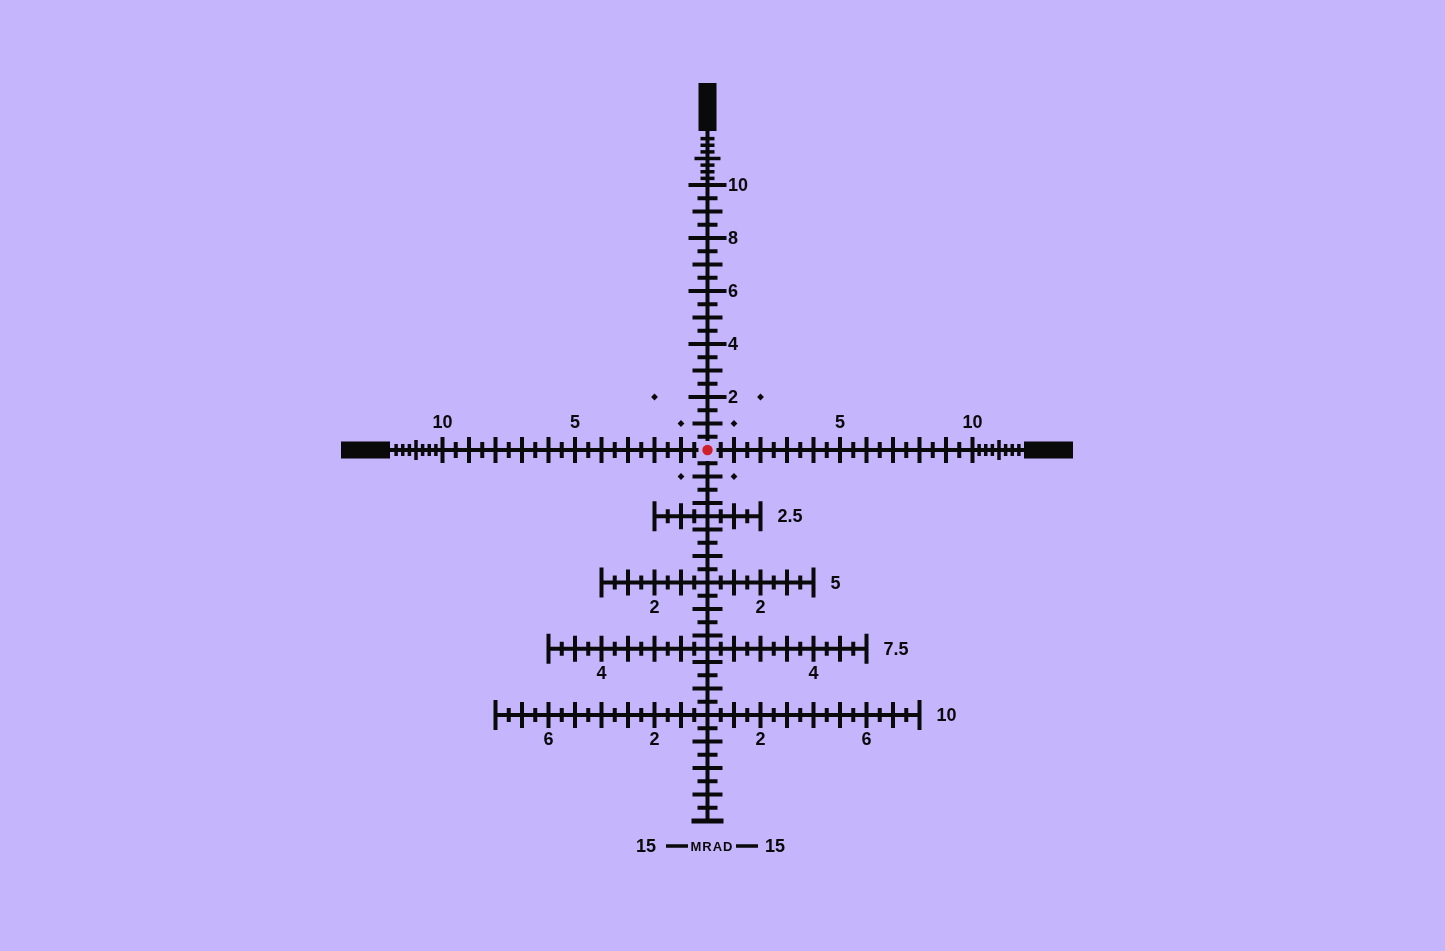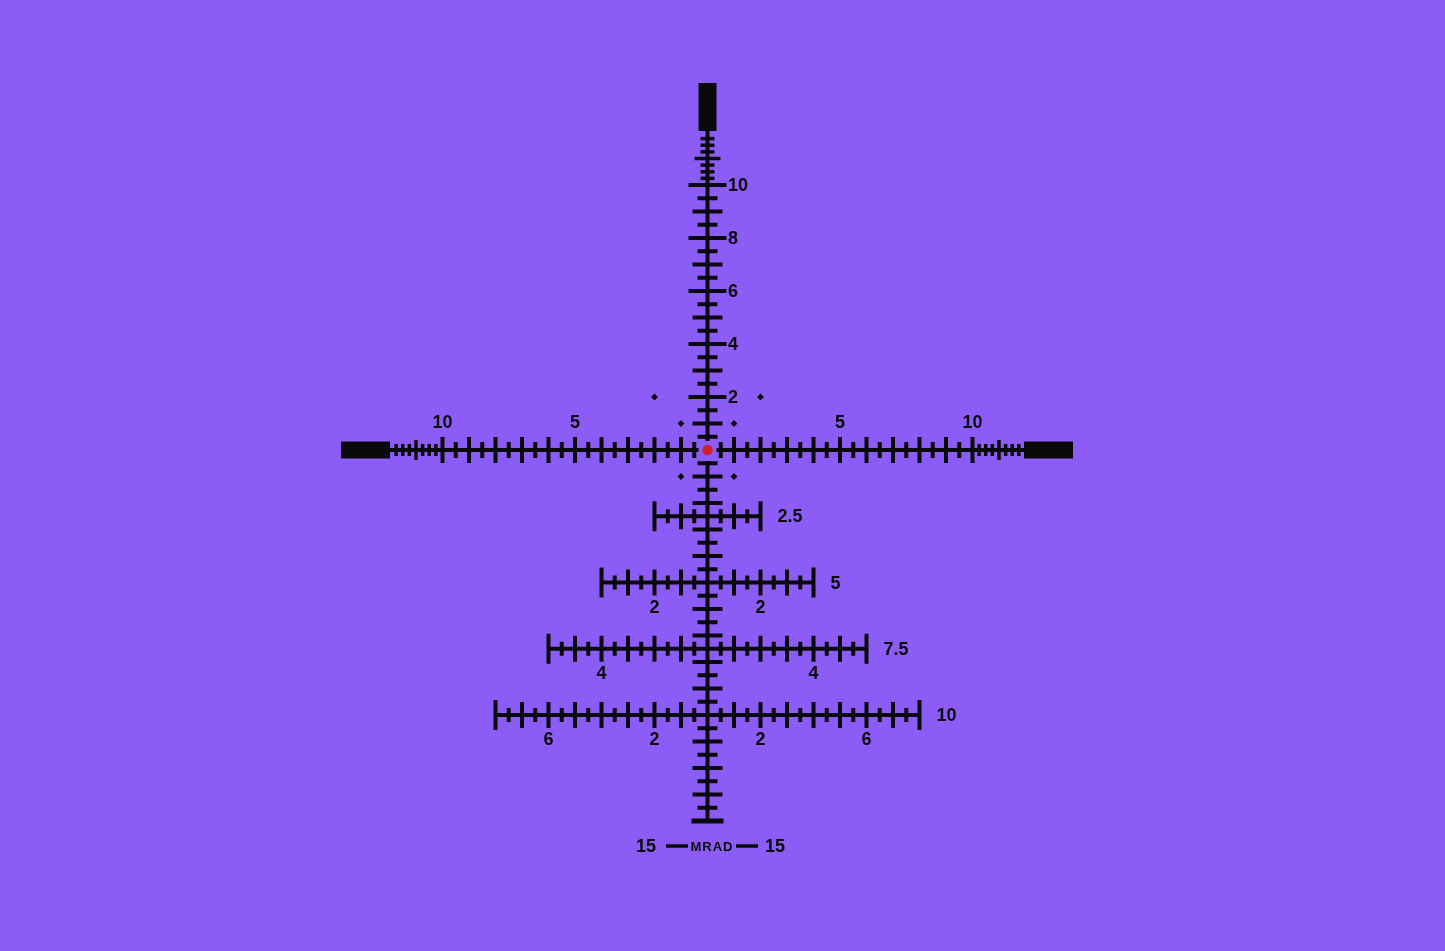--- a/index.html
+++ b/index.html
@@ -5,21 +5,21 @@
   html, body {
     margin: 0;
     padding: 0;
     background: #ffffff;
     font-family: "Liberation Sans", sans-serif;
   }
   .stage {
     position: relative;
     width: 1445px;
     height: 951px;
-    background: #8b5cf6;
+    background: #c4b5fd;
     overflow: hidden;
   }
   svg { display: block; }
   .num {
     font-family: "Liberation Sans", sans-serif;
     font-size: 18px;
     font-weight: bold;
     fill: #0a0a0a;
   }
   .unit {

